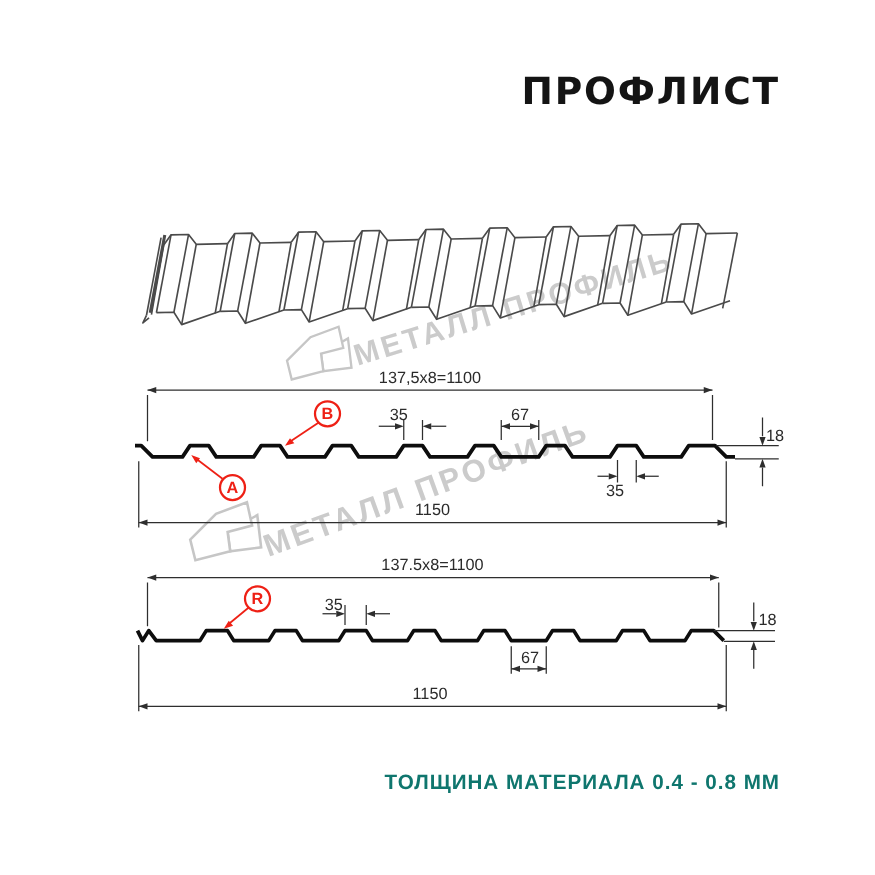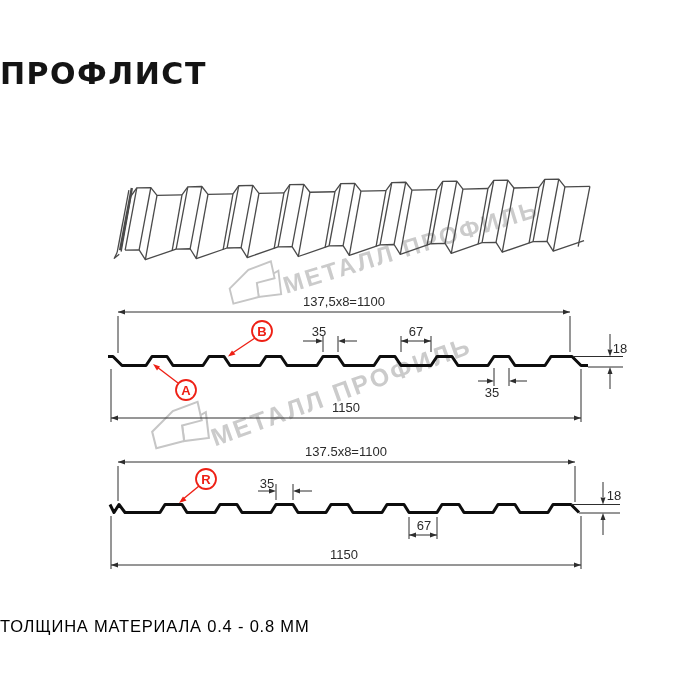--- a/index.html
+++ b/index.html
@@ -1,22 +1,22 @@
 <!DOCTYPE html>
 <html><head>
 <meta charset="utf-8">
 <style>
   html,body{margin:0;padding:0;background:#ffffff;}
   #page{position:relative;width:700px;height:700px;background:#ffffff;overflow:hidden;
         font-family:"Liberation Sans",sans-serif;}
-  .hdr{position:absolute;left:0;width:612px;text-align:left;z-index:3;}
+  .hdr{position:absolute;left:12px;width:612px;text-align:right;z-index:3;}
   #title{top:56px;font-family:"DejaVu Sans",sans-serif;font-size:30px;font-weight:800;
          letter-spacing:1.5px;color:#141414;}
   #subtitle{top:99px;font-size:16px;font-weight:500;letter-spacing:.5px;color:#2d2d2d;}
-  #footer{top:617px;font-size:16.5px;font-weight:400;letter-spacing:.8px;color:#000000;}
+  #footer{top:617px;font-size:16.5px;font-weight:700;letter-spacing:.8px;color:#0f766e;}
   .wm-text{position:absolute;z-index:0;font-family:"Liberation Sans",sans-serif;
            font-weight:700;color:#cbcbcb;white-space:nowrap;transform-origin:left center;}
   #wm1-text{left:284px;top:272px;font-size:24px;letter-spacing:2.5px;transform:rotate(-17deg);}
   #wm2-text{left:212px;top:424px;font-size:25px;letter-spacing:2.5px;transform:rotate(-20deg);}
   .wm-logo{position:absolute;z-index:0;}
   #wm1-logo{left:224px;top:258px;}
   #wm2-logo{left:146px;top:398px;}
   #draw{position:absolute;left:0;top:0;z-index:1;}
   .dimtxt{font-family:"Liberation Sans",sans-serif;font-size:13px;fill:#2b2b2b;}
   .mark{font-family:"Liberation Sans",sans-serif;font-size:13px;font-weight:700;}

